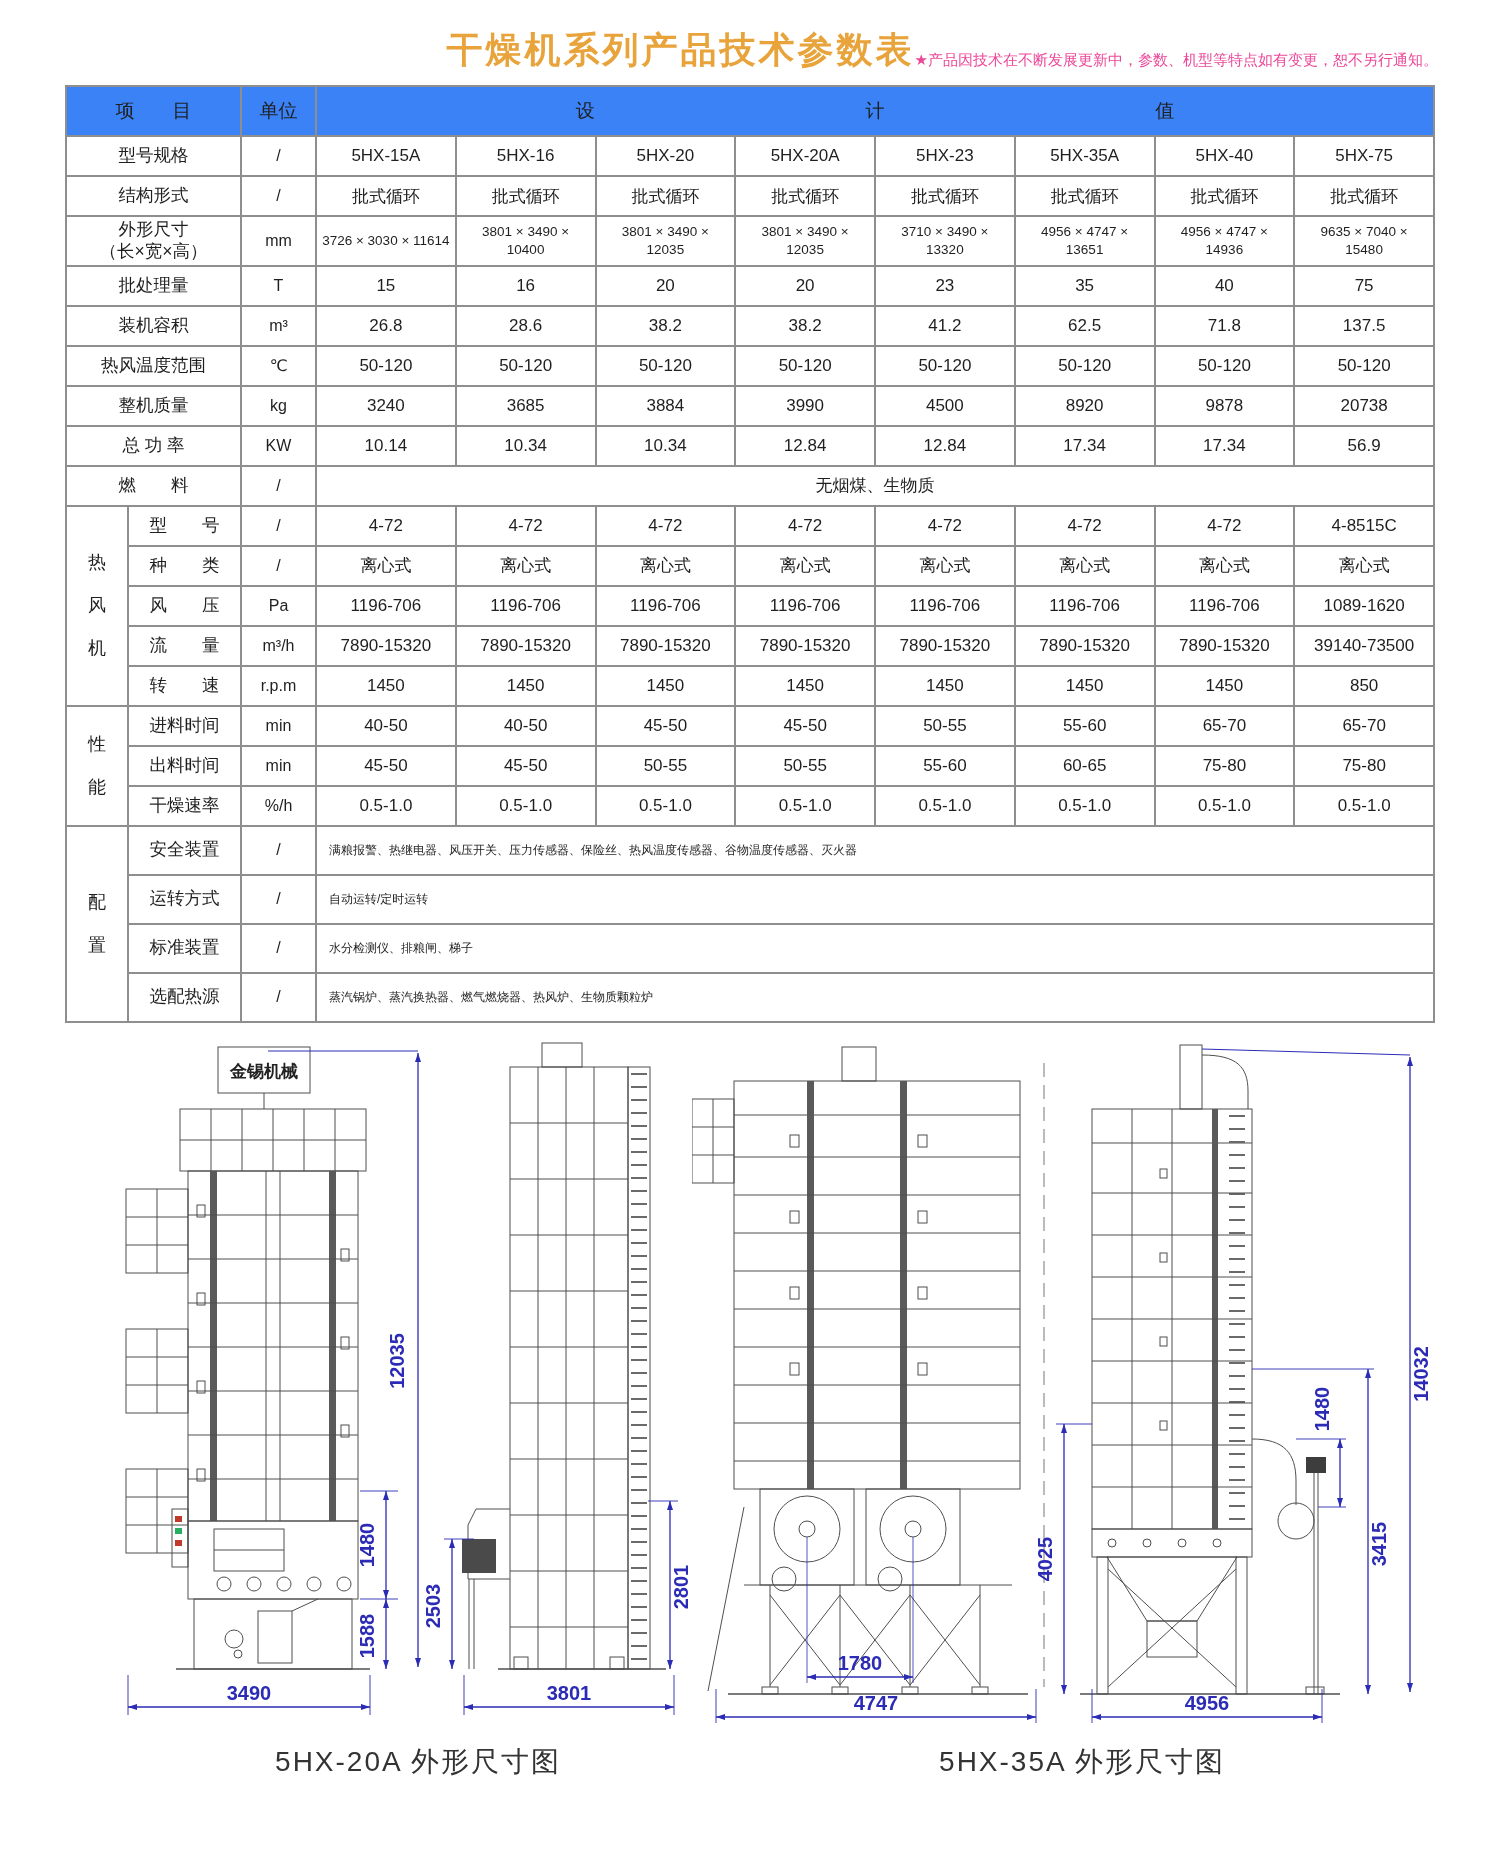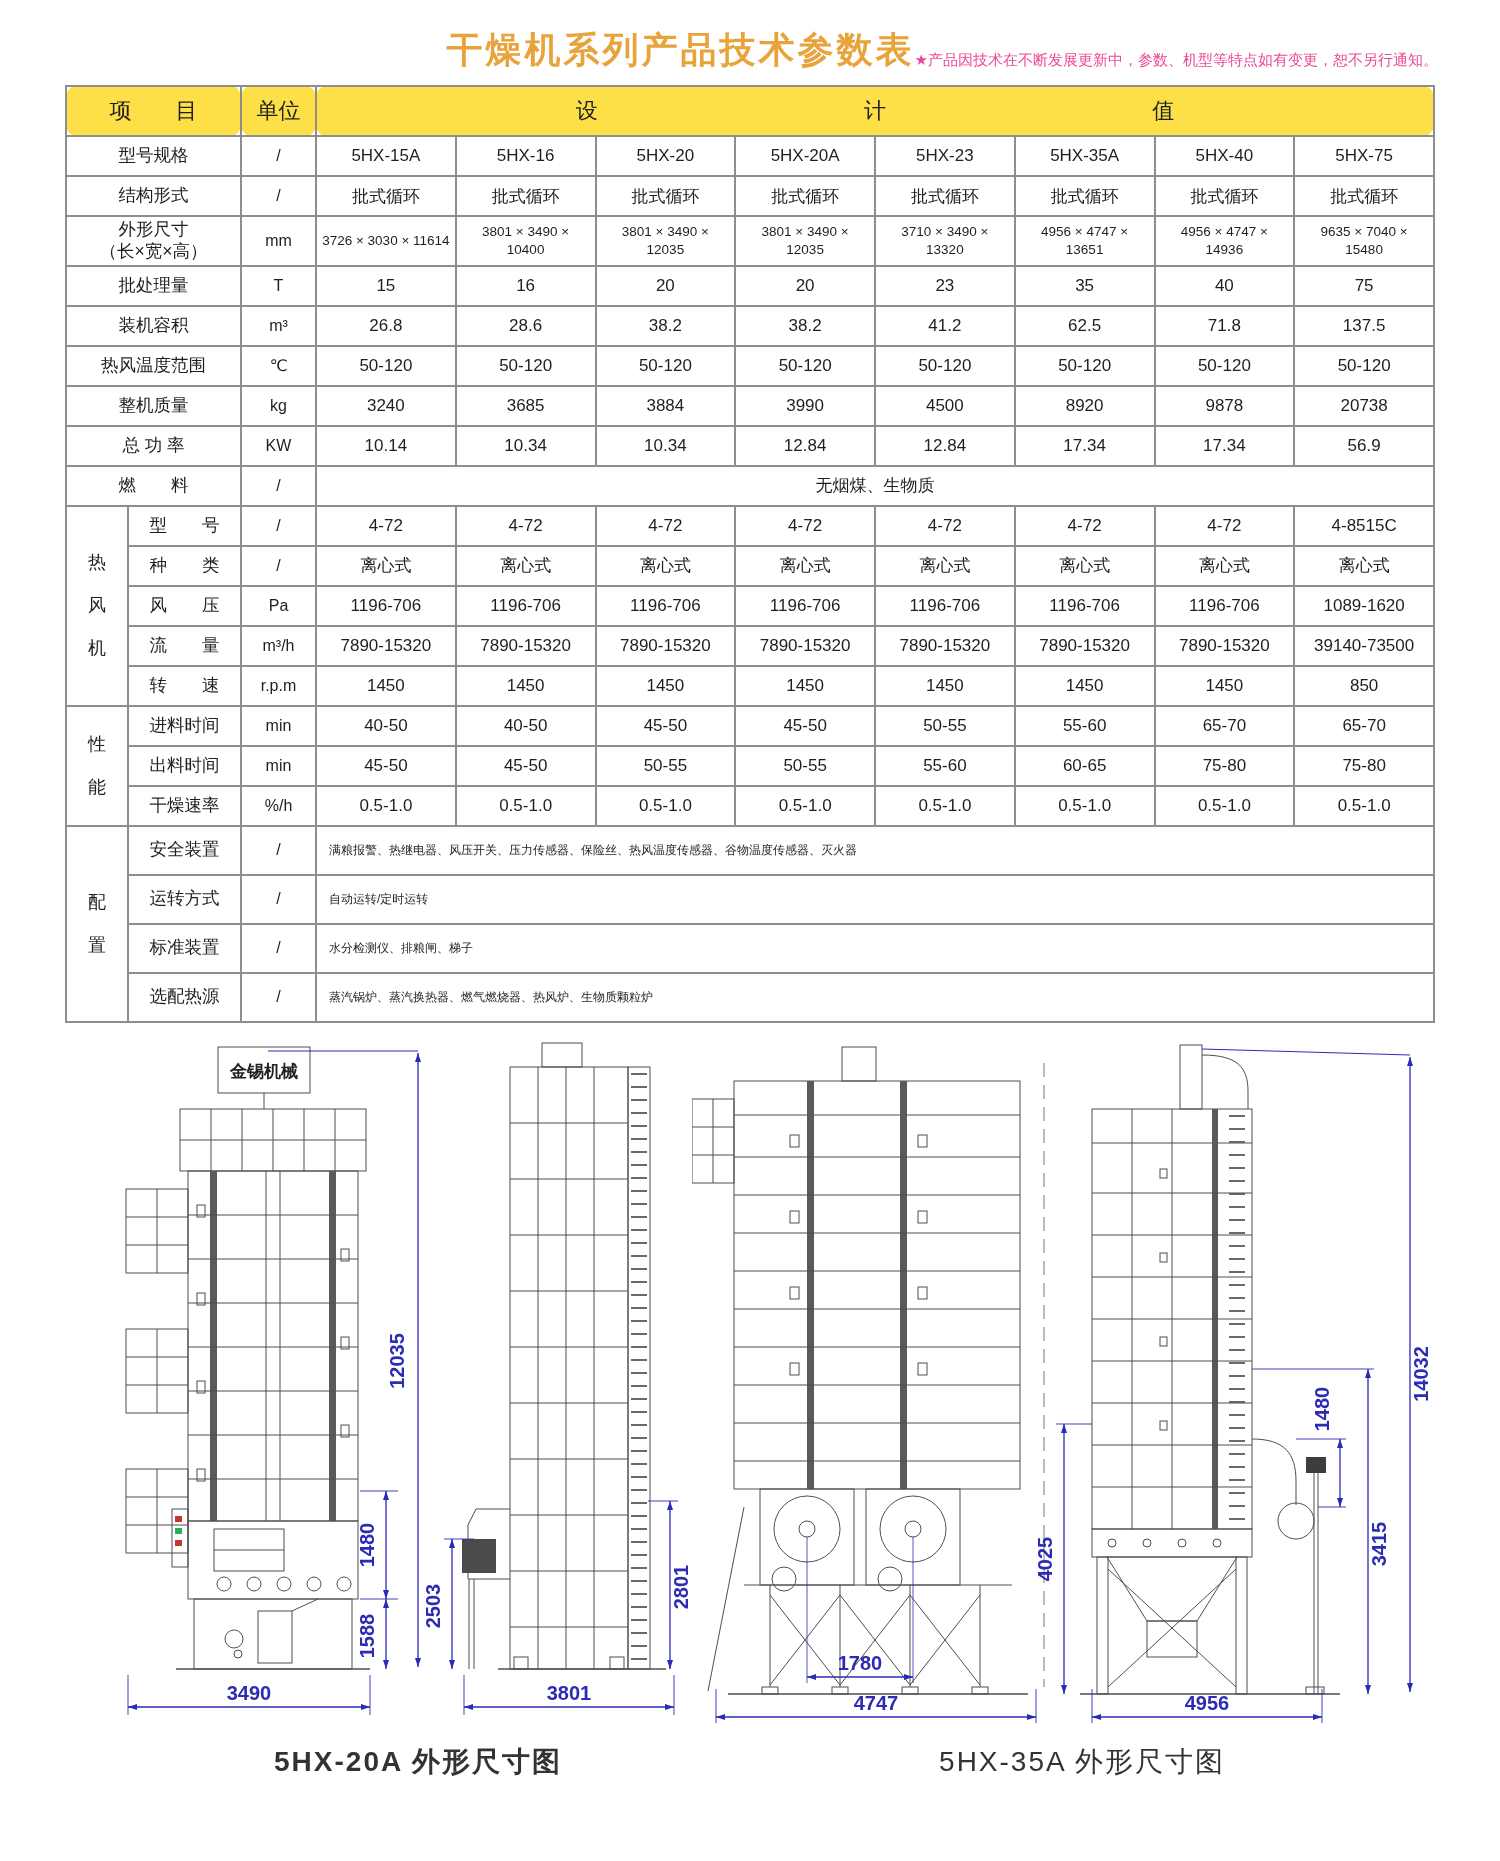--- a/index.html
+++ b/index.html
@@ -12,37 +12,37 @@
   .title { font-size:36px; font-weight:bold; color:#e8a33b; letter-spacing:3px; }
   .disclaimer { font-size:15px; color:#ec4899; padding-bottom:5px; }
 
   table.spec { border-collapse:collapse; table-layout:fixed; width:1370px;
                margin-left:65px; }
   .spec td, .spec th { border:2px solid #8e8e8e; text-align:center;
                vertical-align:middle; padding:2px 4px; color:#1f1f1f; }
   .spec tr { height:40px; }
   .spec thead tr { height:50px; }
   .spec tr.cfg { height:49px; }
-  th.head { background:#fde047; font-size:22px; font-weight:normal;border-radius:11px; }
+  th.head { background:#3b82f6; font-size:19px; font-weight:normal; }
   .design-spread { display:flex; justify-content:space-between; padding:0 23%; }
   .label-cell { font-size:17.5px; white-space:pre-line; line-height:1.25; }
   .unit-cell  { font-size:16px; }
   .val-cell   { font-size:17px; }
   .val-cell.small { font-size:13.5px; line-height:1.3; padding:2px 5px; }
   .span-cell.ctr { text-align:center; font-size:17px; }
   .span-cell.lft { text-align:left; padding-left:12px; font-size:12px;margin-left:16px; }
   .group-cell { font-size:18px; white-space:pre-line; line-height:2.4; }
 
   .drawings { position:relative; height:770px; margin-top:16px;padding-left:16px; }
   svg.draw { position:absolute; top:0; }
   .draw-left  { left:118px; }
   .draw-right { left:692px; }
   .cap { position:absolute; top:704px; font-size:28px; color:#333;
          letter-spacing:2px; text-align:center; }
-  .cap-left  { left:118px; width:600px;font-weight:bold; }
+  .cap-left  { left:118px; width:600px; }
   .cap-right { left:692px; width:780px;text-align:center; }
 </style>
 </head>
 <body>
 
 <div class="page">
 
   <div class="header-row">
     <div class="title">干燥机系列产品技术参数表</div>
     <div class="disclaimer">★产品因技术在不断发展更新中，参数、机型等特点如有变更，恕不另行通知。</div>

